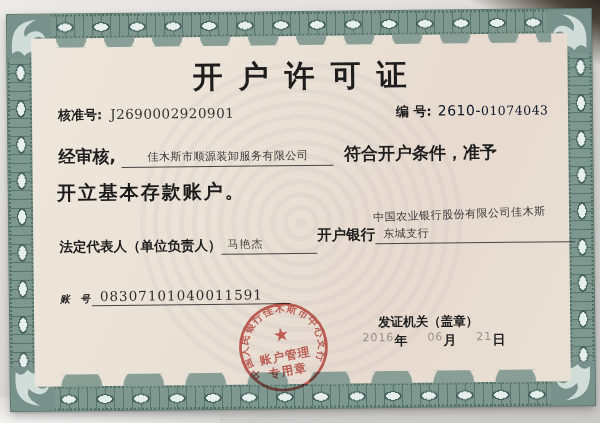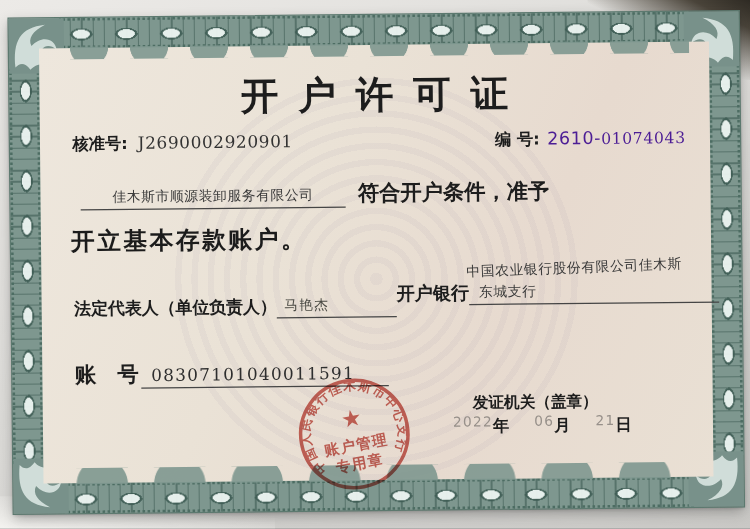--- a/index.html
+++ b/index.html
@@ -79,42 +79,42 @@
     font-size:30px;font-weight:700;letter-spacing:16px;text-indent:16px;color:#1d1d1d;
   }
   .row{position:absolute;display:flex;align-items:flex-end;}
   .lab{font-weight:600;color:#1d1d1d;white-space:nowrap;}
   .serif{font-family:"DejaVu Serif","Liberation Serif",serif;}
   .uline{border-bottom:1.5px solid #454545;white-space:nowrap;}
 
   .approval-row{left:50px;top:92px;font-size:13px;align-items:baseline;}
   .approval-row .val{font-size:13.5px;letter-spacing:.5px;color:#333;margin-left:8px;}
   .serial-row{left:388px;top:92px;font-size:13px;align-items:baseline;}
-  .serial-row .prefix{font-size:14px;color:#4c1d95;margin-left:6px;letter-spacing:.5px;}
-  .serial-row .red{color:#4c1d95;font-size:12.5px;letter-spacing:.5px;}
+  .serial-row .prefix{font-size:14px;color:#0f172a;margin-left:6px;letter-spacing:.5px;}
+  .serial-row .red{color:#0f172a;font-size:12.5px;letter-spacing:.5px;}
 
   .review-row{left:50px;top:131px;right:16px;}
   .review-row .lab{font-size:17px;}
   .company-uline{width:212px;text-align:center;font-size:11px;color:#3a3a3a;padding-bottom:2px;margin-left:6px;letter-spacing:.5px;}
   .qualify{font-size:17px;font-weight:600;color:#1d1d1d;margin-left:10px;white-space:nowrap;}
 
   .acct-type{position:absolute;left:48px;top:166px;font-size:19px;font-weight:600;letter-spacing:2px;color:#1b1b1b;}
 
   .bank-block{position:absolute;left:308px;top:196px;width:258px;}
   .bank-line1{font-size:11px;color:#3a3a3a;margin-left:56px;letter-spacing:.5px;transform:rotate(-1.6deg);white-space:nowrap;}
   .bank-row{display:flex;align-items:flex-end;margin-top:3px;}
   .bank-row .lab{font-size:14.5px;}
   .bank-uline{flex:1;font-size:11px;color:#3a3a3a;padding:0 4px 2px 8px;letter-spacing:.5px;}
 
   .legal-row{left:50px;top:224px;}
   .legal-row .lab{font-size:13.5px;}
   .name-uline{width:96px;font-size:11px;color:#4a4a44;padding-bottom:2px;padding-left:6px;letter-spacing:1px;}
 
   .account-row{left:50px;top:274px;}
-  .account-row .lab{font-size:17px;}
+  .account-row .lab{font-size:10px;font-style:italic;}
   .num-uline{width:198px;font-size:13.5px;letter-spacing:1px;color:#2e2e2e;padding-left:8px;padding-bottom:1px;margin-left:2px;}
 
   .issuer{position:absolute;left:368px;top:303px;font-size:12.5px;font-weight:600;color:#1d1d1d;}
   .date-row{left:352px;top:321px;font-size:13px;align-items:baseline;}
   .date-row .lab{font-weight:600;}
   .faint{color:#97908a;font-size:11px;position:relative;top:-4px;letter-spacing:1px;}
   .date-gap{display:inline-block;width:20px;}
 
   
   .seal{
@@ -170,20 +170,21 @@
       <span class="val serif">J2690002920901</span>
     </div>
 
     <div class="row serial-row">
       <span class="lab">编 号:</span>
       <span class="prefix">2610-</span>
       <span class="red serif">01074043</span>
     </div>
 
     <div class="row review-row">
+      <span class="lab">经审核,</span>
       <span class="uline company-uline">佳木斯市顺源装卸服务有限公司</span>
       <span class="qualify">符合开户条件，准予</span>
     </div>
 
     <div class="acct-type">开立基本存款账户。</div>
 
     <div class="bank-block">
       <div class="bank-line1">中国农业银行股份有限公司佳木斯</div>
       <div class="bank-row">
         <span class="lab">开户银行</span>
@@ -197,21 +198,21 @@
     </div>
 
     <div class="row account-row">
       <span class="lab">账　号</span>
       <span class="uline num-uline serif">08307101040011591</span>
     </div>
 
     <div class="issuer">发证机关（盖章）</div>
 
     <div class="row date-row">
-      <span class="faint">2022</span>
+      <span class="faint">2016</span>
       <span class="lab">年</span>
       <span class="date-gap"></span>
       <span class="faint">06</span>
       <span class="lab">月</span>
       <span class="date-gap"></span>
       <span class="faint">21</span>
       <span class="lab">日</span>
     </div>
 
     <svg class="seal" viewBox="0 0 110 110">

